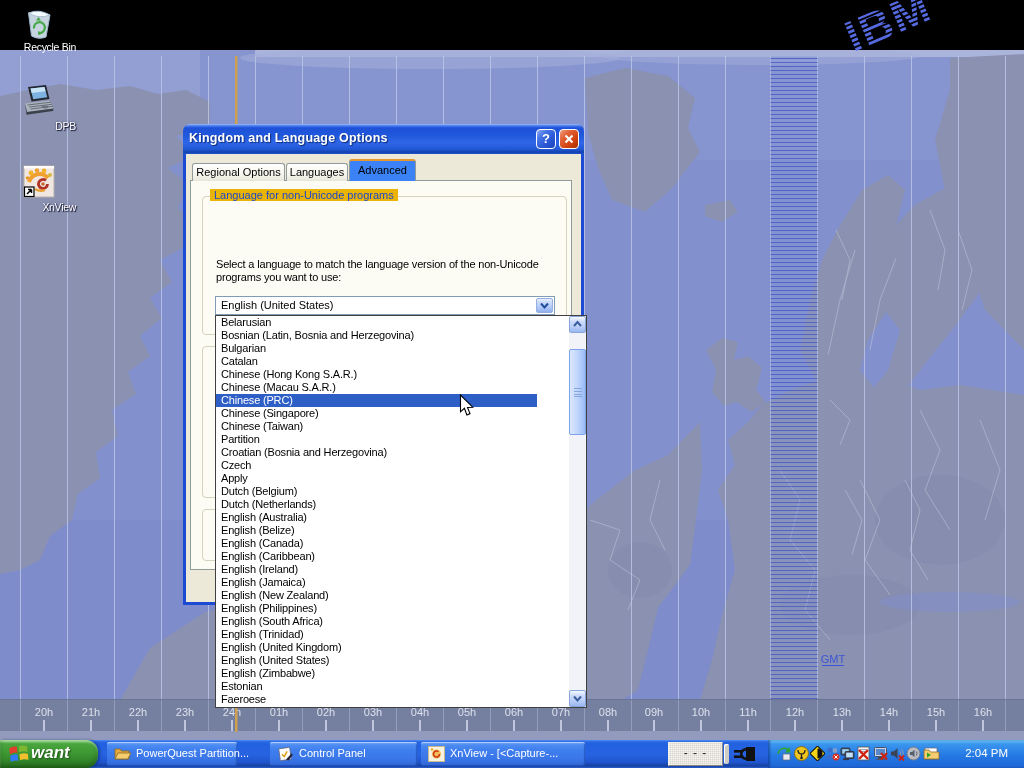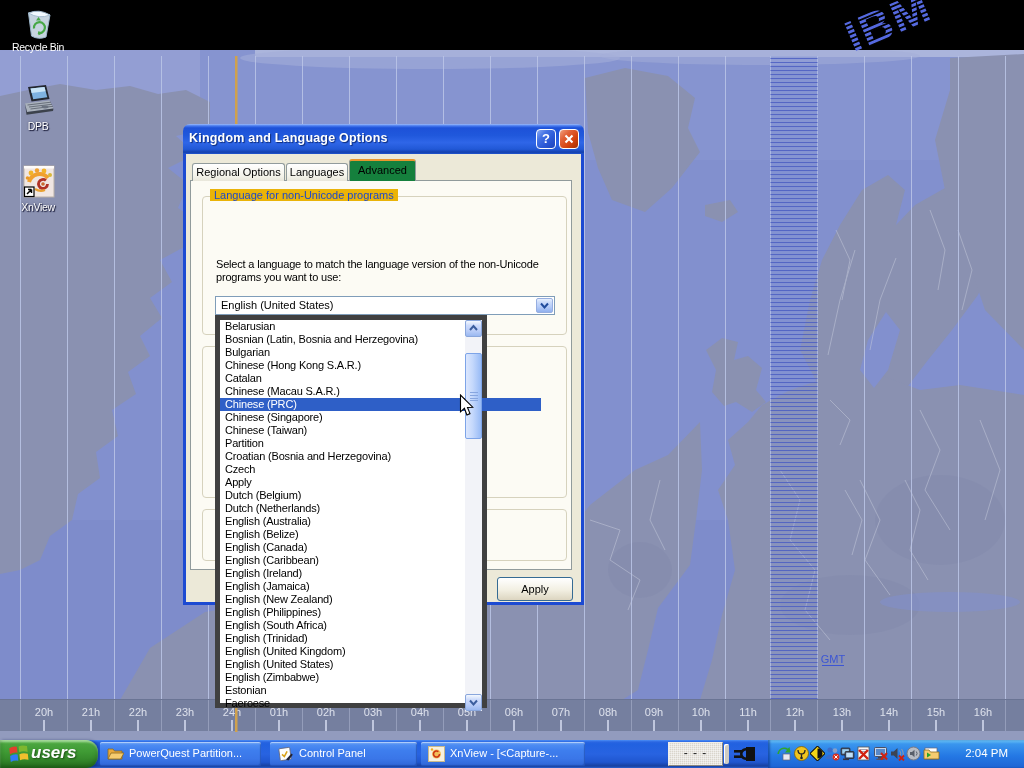--- a/index.html
+++ b/index.html
@@ -1,21 +1,21 @@
 <!DOCTYPE html>
 <html><head>
 <meta charset="utf-8">
 <style>
 *{margin:0;padding:0;box-sizing:border-box}
 html,body{width:1024px;height:768px;overflow:hidden;background:#000;
   font-family:"Liberation Sans",sans-serif;}
 #screen{position:absolute;left:0;top:0;width:1024px;height:768px;background:#000;overflow:hidden}
 #wall{position:absolute;left:0;top:50px;width:1024px;height:690px}
 #ibm{position:absolute;left:809px;top:-13px;width:160px;height:75px;overflow:hidden}
-.iclabel{position:absolute;font-size:10.5px;letter-spacing:-0.3px;text-align:center;width:76px;left:0}
+.iclabel{position:absolute;font-size:10.5px;letter-spacing:-0.3px;text-align:right;width:76px;left:0}
 #lbl-rb{top:41px;color:#fff}
 #lbl-dpb{top:120px;color:#fff;text-shadow:1px 1px 1px rgba(10,12,40,.95),0 0 2px rgba(10,12,40,.5)}
 #lbl-xn{top:201px;color:#fff;text-shadow:1px 1px 1px rgba(10,12,40,.95),0 0 2px rgba(10,12,40,.5)}
 .dico{position:absolute;left:22px}
 #ico-rb{top:7px}
 #ico-dpb{top:84px;left:20px}
 #ico-xn{top:165px;left:23px}
 
 #dlg{position:absolute;left:183px;top:124px;width:401px;height:481px;z-index:5}
 #tbar{position:absolute;left:0;top:0;width:401px;height:30px;border-radius:7px 7px 0 0;
@@ -27,38 +27,38 @@
 #btnhelp{left:353px;background:linear-gradient(135deg,#8cacf4 0%,#4674e4 30%,#2c5ad8 60%,#1c44bc 100%)}
 #btnx{left:376px;background:linear-gradient(135deg,#f0a080 0%,#e2633a 30%,#d44310 65%,#a63000 100%)}
 #dbody{position:absolute;left:0;top:30px;width:401px;height:451px;background:#ece9d8;
   border-left:3px solid #1c4ad2;border-right:3px solid #1c4ad2;border-bottom:3px solid #1c4ad2}
 #page{position:absolute;left:4px;top:26px;width:382px;height:390px;background:#fcfbf4;border:1px solid #919b9c}
 .tab{position:absolute;top:9px;height:18px;background:linear-gradient(180deg,#ffffff 0%,#f4f3ea 70%,#e8e6da 100%);
   border:1px solid #919b9c;border-bottom:none;border-radius:3px 3px 0 0;
   font-size:11px;text-align:center;line-height:17px;color:#000}
 #tab1{left:6px;width:93px}
 #tab2{left:100px;width:62px}
-#tab3{left:163px;top:5px;height:22px;width:67px;background:#15803d;z-index:3;
+#tab3{left:163px;top:5px;height:22px;width:67px;background:#3b82f6;z-index:3;
   border-top:2px solid #e8962e;border-radius:3px 3px 0 0;line-height:19px}
 .gbox{position:absolute;left:16px;width:365px;border:1px solid #d6d2bd;border-radius:4px}
 #gb1{top:42px;height:139px}
 #gb2{top:192px;height:152px}
 #gb3{top:355px;height:52px}
 #gb1lab{position:absolute;left:24px;top:35px;font-size:11px;color:#1e49c8;background:#eab308;padding:0 4px;z-index:2}
 .ptext{position:absolute;left:30px;font-size:11px;line-height:13px;color:#000;letter-spacing:-0.18px}
 #para1{top:56px}
 #para2{top:104px}
 #combo{position:absolute;left:29px;top:142px;width:340px;height:19px;background:#fff;border:1px solid #7f9db9;
   font-size:11px;line-height:17px;padding-left:5px}
 #combobtn{position:absolute;right:1px;top:1px;width:17px;height:15px;border:1px solid #97aee0;border-radius:2px;
   background:linear-gradient(180deg,#e8f0fe 0%,#cbdbfa 25%,#b5cbf8 60%,#90b0ee 100%)}
 #applyfrag{position:absolute;left:311px;top:423px;width:76px;height:24px;border:1px solid #356b94;border-radius:3px;
   background:linear-gradient(180deg,#ffffff 0%,#f2efe2 55%,#dcd5c0 100%);font-size:11px;text-align:center;line-height:22px}
 
-#list{position:absolute;left:215px;top:315px;width:272px;height:393px;background:#fff;border:5px solid #404040;z-index:6}
+#list{position:absolute;left:215px;top:315px;width:372px;height:393px;background:#fff;border:1px solid #404040;z-index:6}
 .row{height:13px;font-size:11px;line-height:13px;padding-left:5px;white-space:nowrap;color:#000;letter-spacing:-0.18px}
 .rowsel{background:#2e5fc7;color:#fff;width:321px}
 #sbar{position:absolute;right:0;top:0;width:17px;height:391px;background:#f2f3f8}
 .sbtn{position:absolute;left:0;width:17px;height:17px;border:1px solid #89a6dc;border-radius:2px;
   background:linear-gradient(180deg,#f4f8fe 0%,#cddbfb 30%,#bacdf8 65%,#9ab8f0 100%)}
 #sbup{top:0}
 #sbdn{bottom:0}
 #sthumb{position:absolute;left:0;top:33px;width:17px;height:86px;border:1px solid #7da4e8;border-radius:2px;
   background:linear-gradient(90deg,#dce7fe 0%,#c4d8fc 45%,#98bbf6 100%)}
 #sgrip{position:absolute;left:4px;top:38px;width:8px;height:9px;
@@ -71,21 +71,21 @@
 #startbtn{position:absolute;left:0;top:0;width:98px;height:28px;border-radius:0 12px 12px 0;
   background:linear-gradient(180deg,#7fd06f 0%,#4aa53f 14%,#3f9a34 43%,#2f7f26 86%,#27701f 100%);
   box-shadow:inset 0 -3px 5px rgba(0,40,0,.3), inset 0 2px 2px rgba(255,255,255,.35), 2px 0 3px rgba(0,20,80,.4)}
 #startbtn span{position:absolute;left:31px;top:3px;font-size:17px;font-weight:bold;font-style:italic;color:#fff;
   text-shadow:1px 1px 2px #1d4d14}
 .tkbtn{position:absolute;top:2px;height:24px;border-radius:2px;color:#fff;font-size:11px;
   background:linear-gradient(180deg,#7fb0f8 0%,#4d8cf2 12%,#3e7eee 35%,#3a76e8 70%,#2f65d6 100%);
   box-shadow:inset 0 1px 0 rgba(255,255,255,.4), inset -1px -1px 1px rgba(20,60,150,.5)}
 .tkbtn .ticon{position:absolute;left:7px;top:4px}
 .tkbtn .ttext{position:absolute;left:29px;top:5px;white-space:nowrap;overflow:hidden}
-#tk1{left:100px;width:161px}
+#tk1{left:107px;width:130px}
 #tk2{left:270px;width:147px}
 #tk3{left:421px;width:164px}
 #grayband{position:absolute;left:668px;top:2px;width:55px;height:24px;background:#d9d5cc;
   background-image:repeating-linear-gradient(0deg,rgba(255,255,255,.45) 0 1px,rgba(0,0,0,0) 1px 2px),repeating-linear-gradient(90deg,rgba(255,255,255,.45) 0 1px,rgba(0,0,0,0) 1px 2px);
   border:1px solid #f2efe8;border-right-color:#8a877e;border-bottom-color:#8a877e;
   color:#222;font-size:12px;text-align:center;line-height:21px;letter-spacing:1px}
 #grip2{position:absolute;left:724px;top:4px;width:5px;height:20px;background:#cfccc3;border-radius:2px;
   box-shadow:inset 1px 1px 0 #fff}
 #tray{position:absolute;left:768px;top:0;width:256px;height:28px;
   background:linear-gradient(180deg,#6ec6f8 0%,#3a96ee 14%,#2478e4 57%,#1e64d4 100%);
@@ -320,22 +320,22 @@
       <svg width="18" height="18" viewBox="0 0 18 18" style="position:absolute;left:0;top:0">
       <path d="M5.5,5.5 L12.5,12.5 M12.5,5.5 L5.5,12.5" stroke="#fff" stroke-width="2.1"></path>
           </svg>
     </div>
   </div>
 </div>
 <div id="list">
   <div class="row">Belarusian</div>
   <div class="row">Bosnian (Latin, Bosnia and Herzegovina)</div>
   <div class="row">Bulgarian</div>
+  <div class="row">Catalan</div>
   <div class="row">Chinese (Hong Kong S.A.R.)</div>
-  <div class="row">Catalan</div>
   <div class="row">Chinese (Macau S.A.R.)</div>
   <div class="row rowsel">Chinese (PRC)</div>
   <div class="row">Chinese (Singapore)</div>
   <div class="row">Chinese (Taiwan)</div>
   <div class="row">Partition</div>
   <div class="row">Croatian (Bosnia and Herzegovina)</div>
   <div class="row">Czech</div>
   <div class="row">Apply</div>
   <div class="row">Dutch (Belgium)</div>
   <div class="row">Dutch (Netherlands)</div>
@@ -373,21 +373,21 @@
 <div id="tbarbt">
   <div id="startbtn">
     <svg width="22" height="20" viewBox="0 0 22 20" style="position:absolute;left:8px;top:4px">
       <g transform="rotate(-6 11 10)">
         <path d="M2,3.2 Q6,1.2 9.6,2.6 L9.6,8.6 Q6,7.4 2,9.2 Z" fill="#e0402d"></path>
         <path d="M11.4,2.4 Q15,1 19.8,2.8 L19.8,8.8 Q15,7 11.4,8.4 Z" fill="#7db72f"></path>
         <path d="M2,11 Q6,9.2 9.6,10.4 L9.6,16.6 Q6,15.4 2,17 Z" fill="#2f7cf6"></path>
         <path d="M11.4,10.2 Q15,9 19.8,10.6 L19.8,16.8 Q15,15 11.4,16.4 Z" fill="#f0c02e"></path>
       </g>
     </svg>
-    <span>users</span>
+    <span>want</span>
   </div>
   <div class="tkbtn" id="tk1">
     <svg class="ticon" width="17" height="15" viewBox="0 0 17 15">
       <path d="M1,3 L6,3 L7.5,5 L15,5 L15,13 L1,13 Z" fill="#e8a93c" stroke="#8a6a20" stroke-width="0.8"></path>
       <path d="M1,13 L4,7 L17,7 L13.6,13 Z" fill="#f5cc70" stroke="#8a6a20" stroke-width="0.8"></path>
     </svg>
     <div class="ttext">PowerQuest Partition...</div>
   </div>
   <div class="tkbtn" id="tk2">
     <svg class="ticon" width="17" height="16" viewBox="0 0 17 16">

